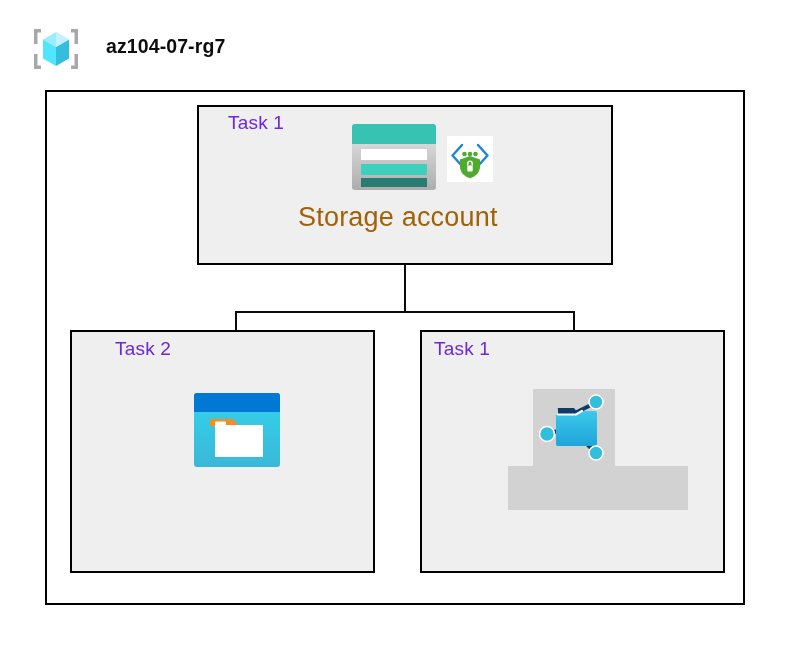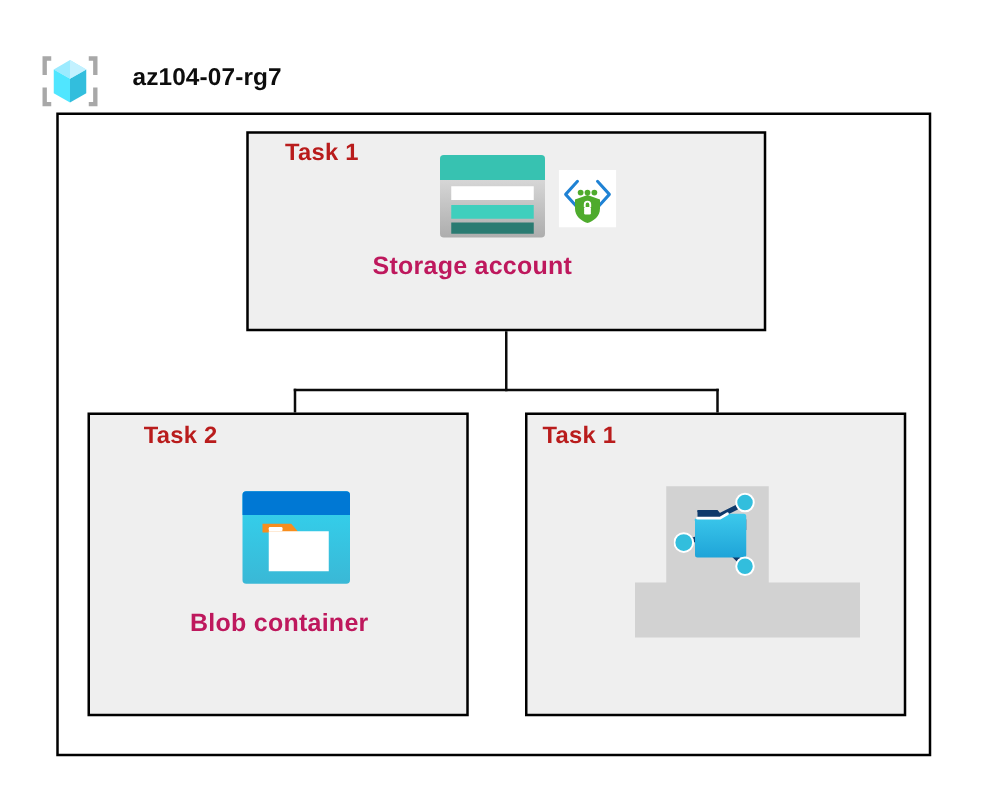--- a/index.html
+++ b/index.html
@@ -17,21 +17,21 @@
     width: 788px;
     height: 647px;
     background: #ffffff;
     overflow: hidden;
   }
 
   
   #rg-header {
     position: absolute;
     left: 28px;
-    top: 40px;
+    top: 24px;
     width: 400px;
     height: 50px;
   }
   #rg-icon {
     position: absolute;
     left: 4px;
     top: 2px;
     width: 48px;
     height: 46px;
   }
@@ -60,45 +60,45 @@
     box-sizing: border-box;
   }
   #outer-container { left: 45px; top: 90px; width: 700px; height: 515px; }
   #task1-box { left: 197px; top: 105px; width: 416px; height: 160px; }
   #task2-box { left: 70px;  top: 330px; width: 305px; height: 243px; }
   #task3-box { left: 420px; top: 330px; width: 305px; height: 243px; }
 
   .task-label {
     position: absolute;
     font-size: 19px;
-    font-weight: bold;
-    color: #b91c1c;
+    font-weight: normal;
+    color: #6d28d9;
     white-space: nowrap;
     letter-spacing: 0.2px;
   }
   #task1-label { left: 228px; top: 112px; }
   #task2-label { left: 88px;  top: 338px; margin-left: 27px; }
   #task3-label { left: 434px; top: 338px; }
 
   
   .line {
     position: absolute;
     background: #0b0b0b;
   }
   #line-trunk   { left: 404px; top: 225px; width: 2px;   height: 88px; }
   #line-cross   { left: 235px; top: 311px; width: 340px; height: 2px; }
   #line-branch-left  { left: 235px; top: 311px; width: 2px; height: 80px; }
   #line-branch-right { left: 573px; top: 311px; width: 2px; height: 80px; }
 
   
   .node-label {
     position: absolute;
-    font-size: 20px;
-    font-weight: bold;
-    color: #be185d;
+    font-size: 27px;
+    font-weight: normal;
+    color: #a16207;
     white-space: nowrap;
     letter-spacing: 0.2px;
   }
   #storage-label { left: 298px; top: 202px; }
   #blob-label    { left: 152px; top: 488px; }
   #fileshare-label {
     left: 527px; top: 477px;
     z-index: 4;
   }
 
@@ -201,21 +201,20 @@
       <rect x="1" y="1" width="86" height="74" rx="3" fill="url(#blobBody)"></rect>
       <path d="M4,1 h80 a3,3 0 0 1 3,3 v16 h-86 v-16 a3,3 0 0 1 3,-3 z" fill="#0078d4"></path>
 
       <path d="M17,27 h23 l6,7 h-29 z" fill="#f78d1e"></path>
       <rect x="22" y="29.5" width="11" height="3.5" rx="1" fill="#ffffff"></rect>
 
       <rect x="22" y="33" width="48" height="32" fill="#ffffff"></rect>
     </svg>
   </div>
 
-  <div id="blob-label" class="node-label">Blob container</div>
 
   <div id="task3-box" class="box-task"></div>
   <div id="task3-label" class="task-label">Task 1</div>
 
   <div id="fs-rect-icon" class="selection-rect"></div>
   <div id="fs-rect-label" class="selection-rect"></div>
 
   <div id="fileshare-icon-wrap" class="icon-wrap">
     <svg width="72" height="72" viewBox="0 0 72 72" xmlns="http://www.w3.org/2000/svg">
       <defs>

